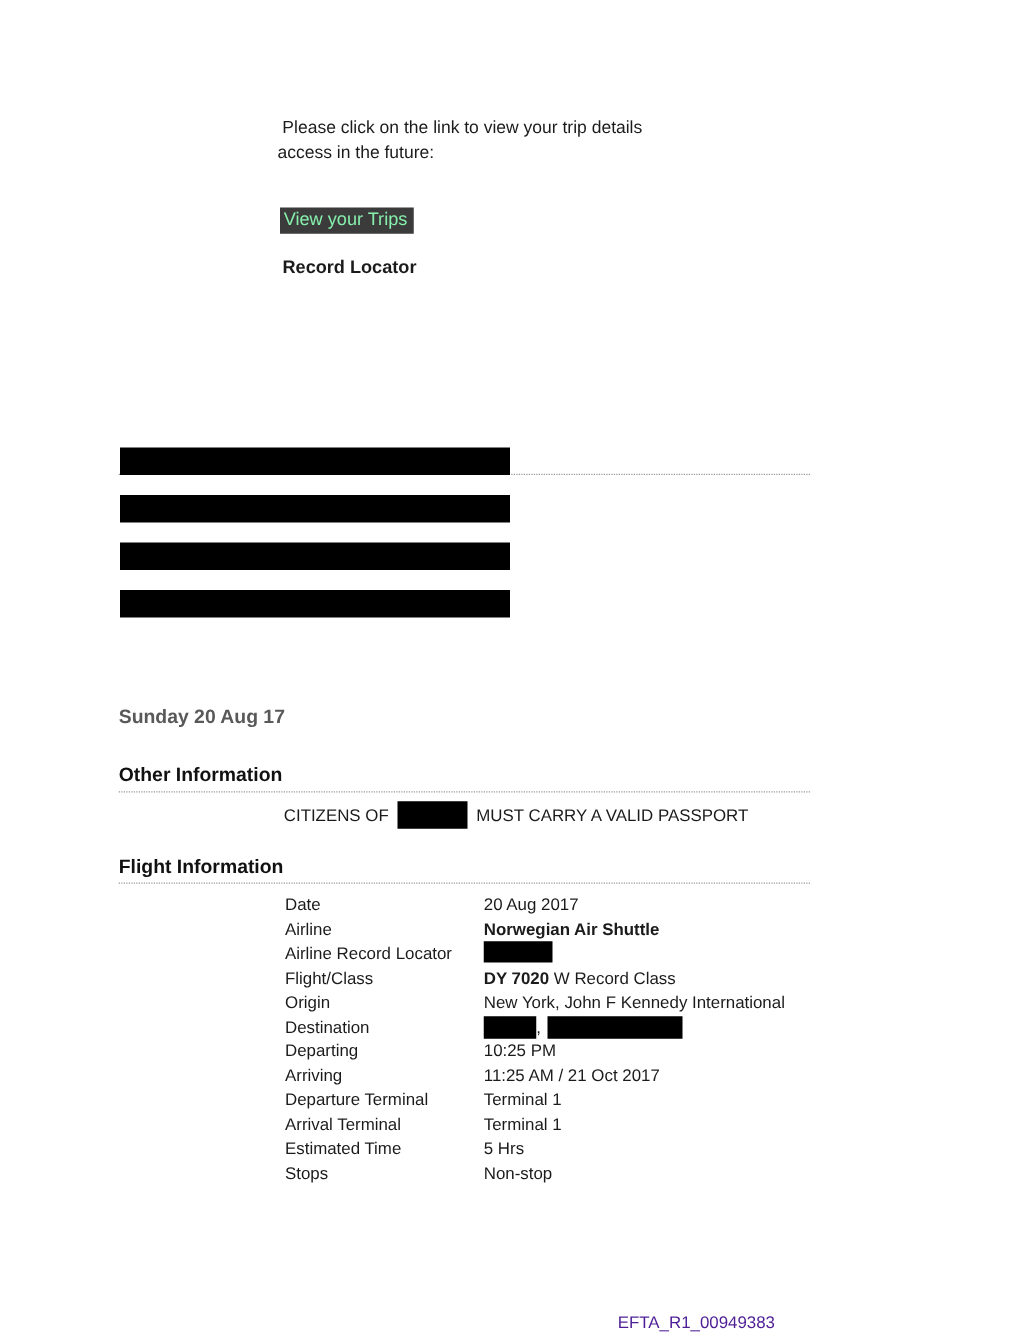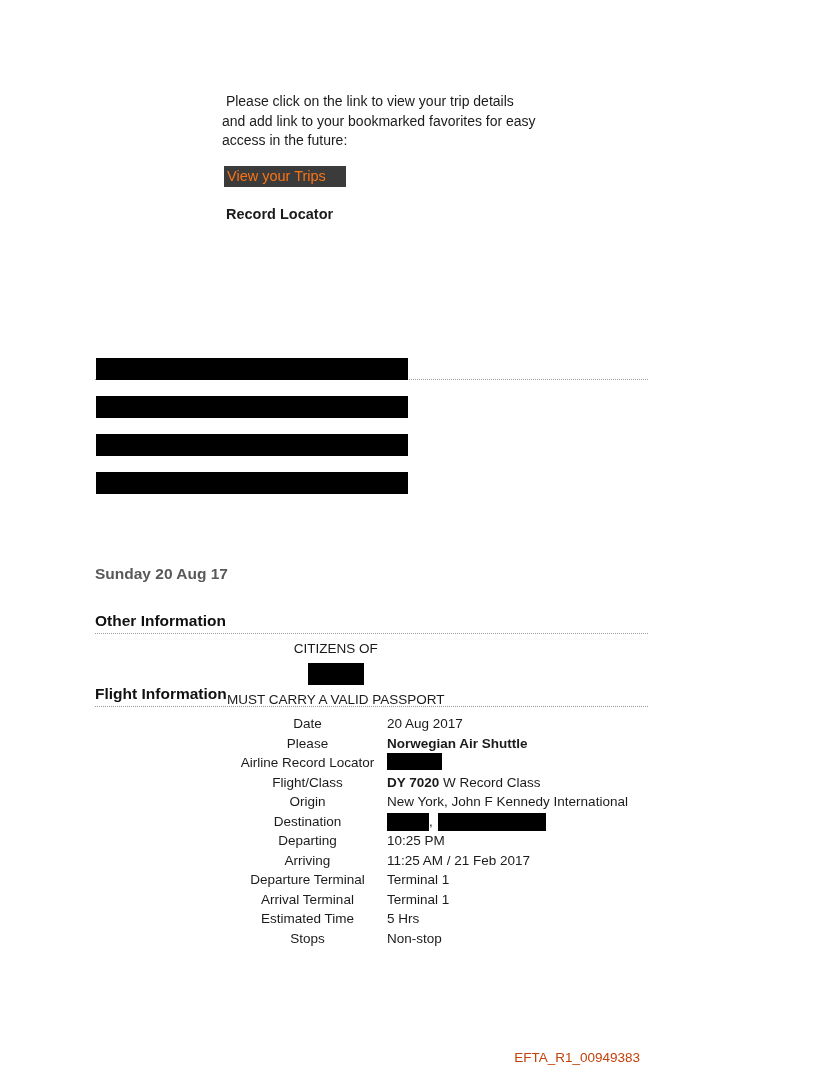--- a/index.html
+++ b/index.html
@@ -25,23 +25,23 @@
     font-size: 14px;
     line-height: 19.5px;
   }
   .intro .line { white-space: pre; }
 
   
   .view-trips {
     left: 224px;
     top: 166px;
     background: #3b3b3b;
-    color: #f97316;
+    color: #86efac;
     font-size: 14.5px;
-    padding: 2px 20px 3px 3px;
+    padding: 2px 5px 3px 3px;
     display: inline-block;
     text-decoration: none;
     cursor: pointer;
   }
 
   
   .amex-block {
     left: 226px;
     top: 204px;
     font-size: 14.5px;
@@ -89,57 +89,55 @@
   }
 
   
   .passport-notice {
     left: 227px;
     top: 641px;
     font-size: 13.5px;
     display: flex;
     align-items: center;
     gap: 7px;
-    flex-direction: column;
   }
   .passport-redaction { width: 56px; height: 22px; }
 
   
   .flight-table {
     left: 228px;
     top: 714px;
     font-size: 13.5px;
     line-height: 19.5px;
   }
-  .f-row { display: flex; text-align: center; }
+  .f-row { display: flex; }
   .f-label { width: 159px; flex: 0 0 159px; }
   .f-value { white-space: pre; }
   .bold { font-weight: bold; }
   .inline-redaction { vertical-align: text-bottom; }
   .arl-redaction { width: 55px; height: 17px; }
   .dest-redaction-1 { width: 42px; height: 18px; }
   .dest-redaction-2 { width: 108px; height: 18px; margin-left: 5px; }
   .dest-row .f-value { display: flex; align-items: flex-end; }
 
   
   .footer-id {
     top: 1050px;
-    right: 8px;
+    right: 28px;
     font-size: 13.5px;
-    color: #c2410c;
+    color: #4c1d95;
   }
 </style>
 </head>
 <body>
 
 <div class="page">
 
   <div class="abs intro">
     <div class="line"> Please click on the link to view your trip details</div>
-    <div class="line">and add link to your bookmarked favorites for easy</div>
     <div class="line">access in the future:</div>
   </div>
 
   <a class="abs view-trips">View your Trips</a>
 
   <div class="abs amex-block">
     <div>Record Locator</div>
   </div>
 
   <div class="abs section-heading eticket-heading">E-Ticket Number(s)</div>
@@ -162,21 +160,21 @@
   <div class="abs section-heading flightinfo-heading">Flight Information</div>
 
   <div class="abs flight-table">
 
     <div class="f-row">
       <div class="f-label">Date</div>
       <div class="f-value">20 Aug 2017</div>
     </div>
 
     <div class="f-row">
-      <div class="f-label">Please</div>
+      <div class="f-label">Airline</div>
       <div class="f-value bold">Norwegian Air Shuttle</div>
     </div>
 
     <div class="f-row">
       <div class="f-label">Airline Record Locator</div>
       <div class="f-value"><span class="redaction inline-redaction arl-redaction"></span></div>
     </div>
 
     <div class="f-row">
       <div class="f-label">Flight/Class</div>
@@ -193,21 +191,21 @@
       <div class="f-value"><span class="redaction inline-redaction dest-redaction-1"></span><span>,</span><span class="redaction inline-redaction dest-redaction-2"></span></div>
     </div>
 
     <div class="f-row">
       <div class="f-label">Departing</div>
       <div class="f-value">10:25 PM</div>
     </div>
 
     <div class="f-row">
       <div class="f-label">Arriving</div>
-      <div class="f-value">11:25 AM / 21 Feb 2017</div>
+      <div class="f-value">11:25 AM / 21 Oct 2017</div>
     </div>
 
     <div class="f-row">
       <div class="f-label">Departure Terminal</div>
       <div class="f-value">Terminal 1</div>
     </div>
 
     <div class="f-row">
       <div class="f-label">Arrival Terminal</div>
       <div class="f-value">Terminal 1</div>

